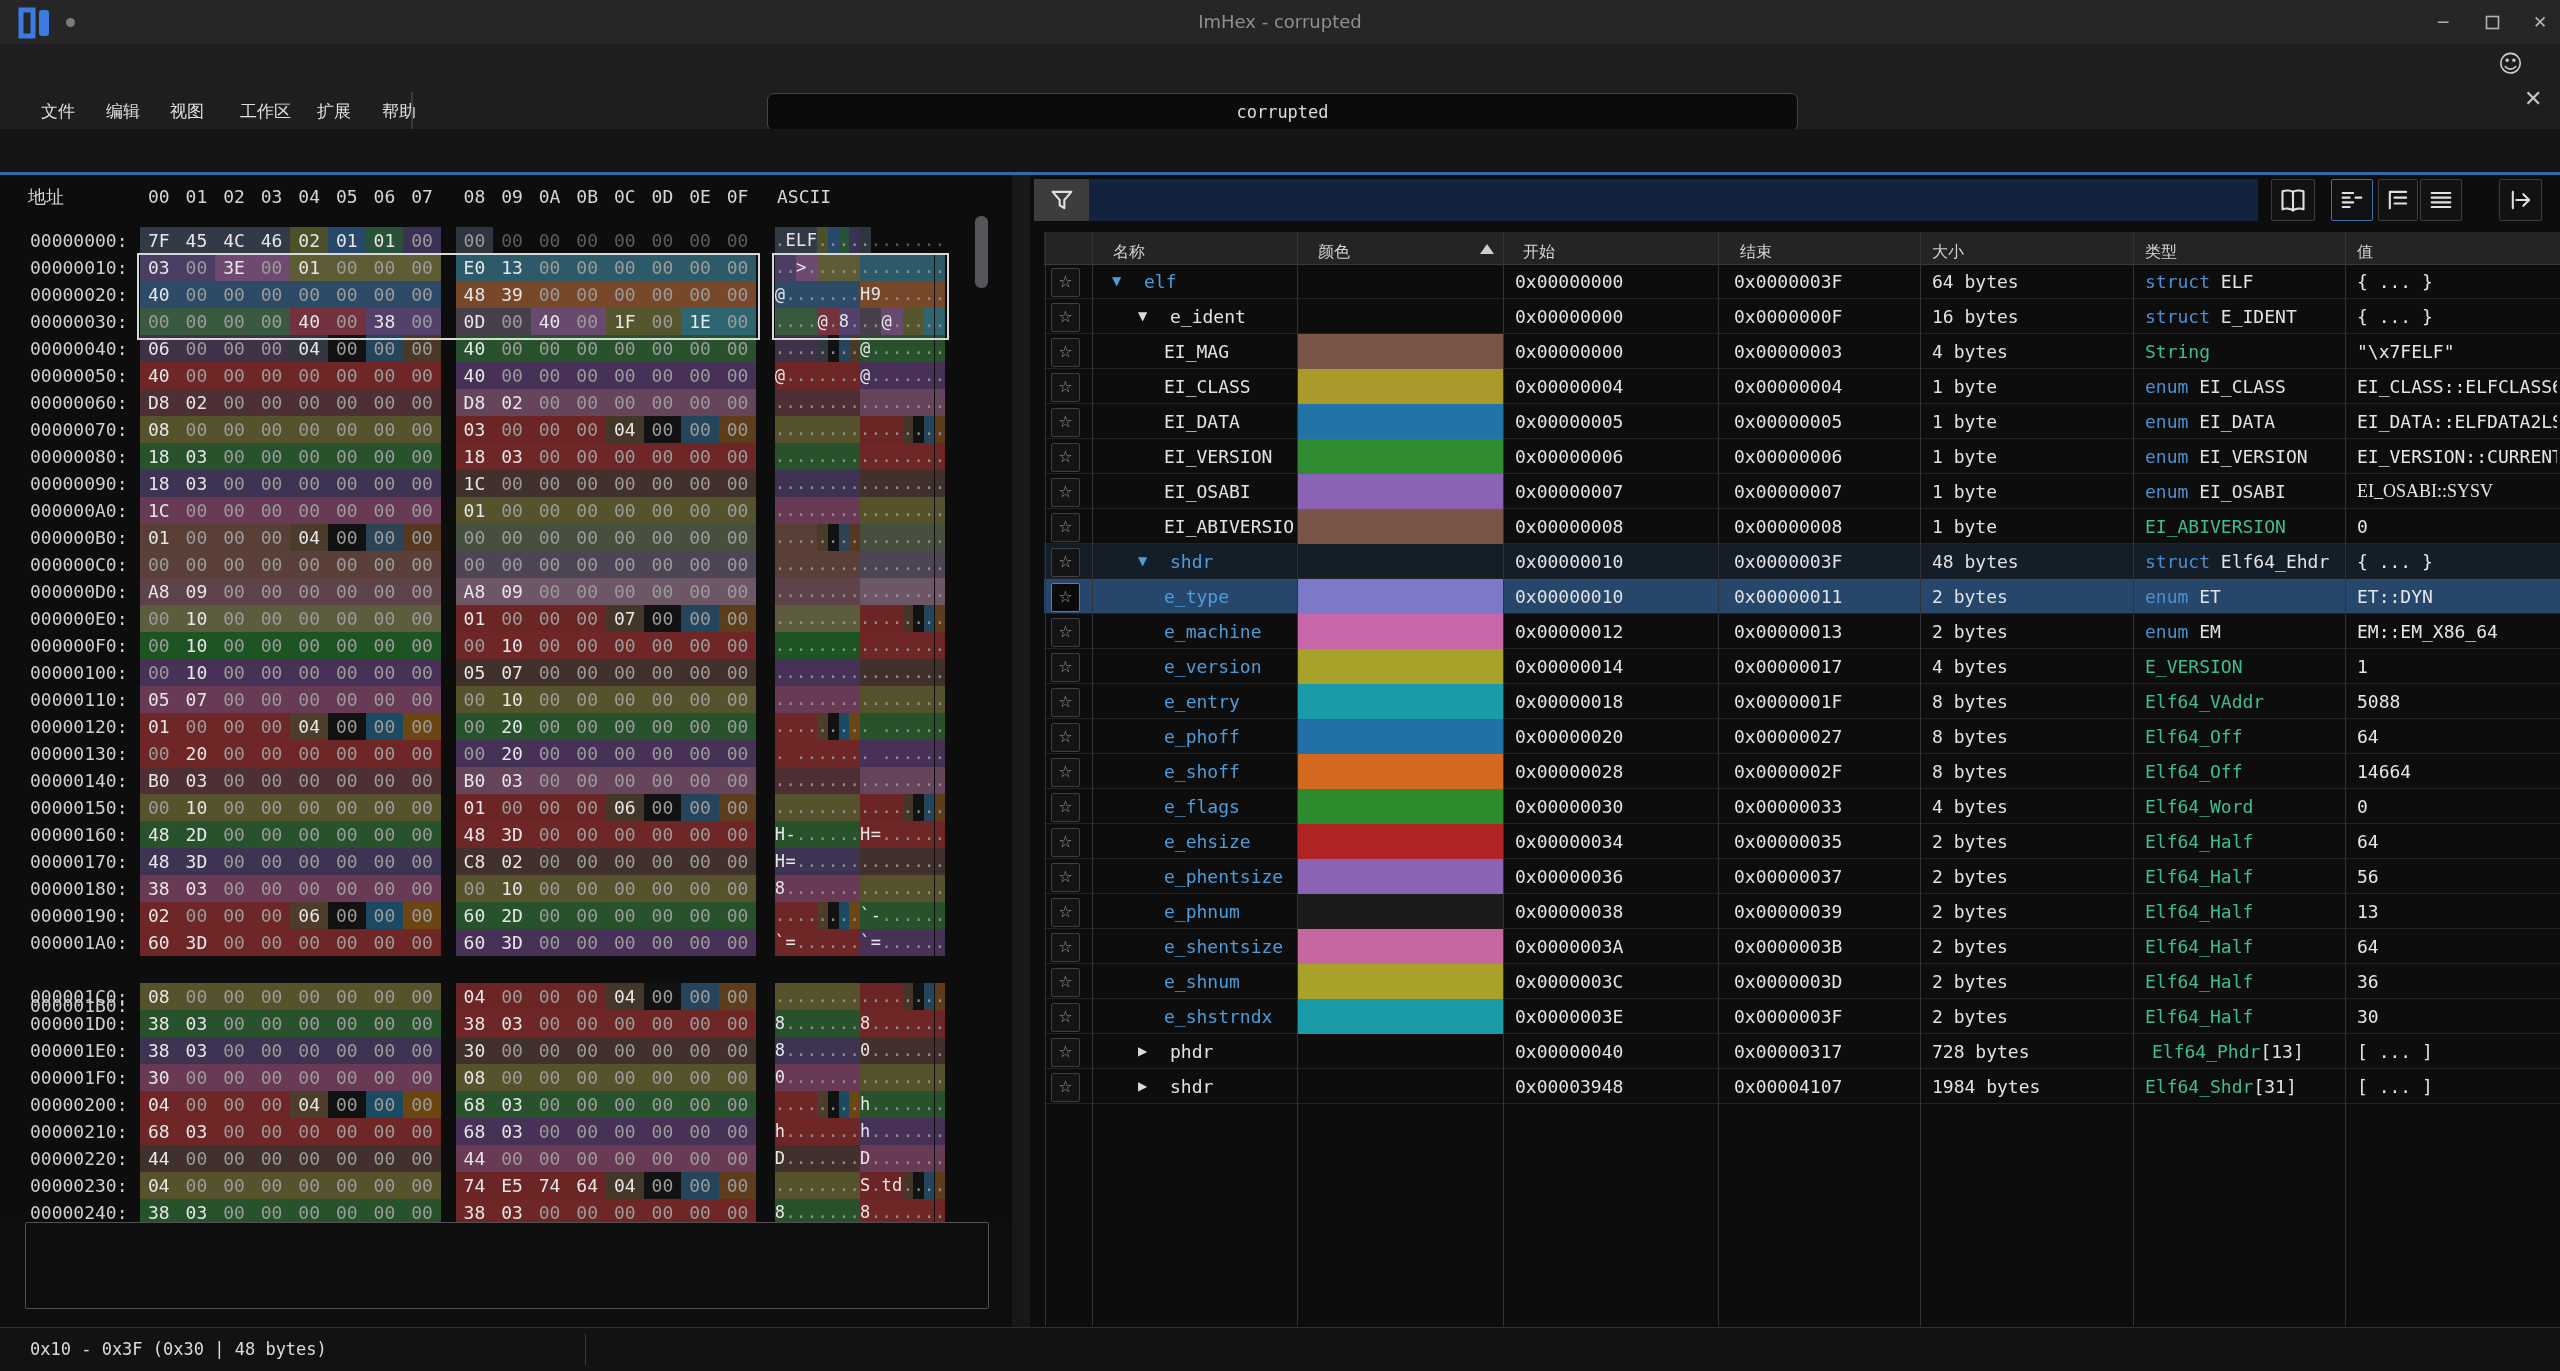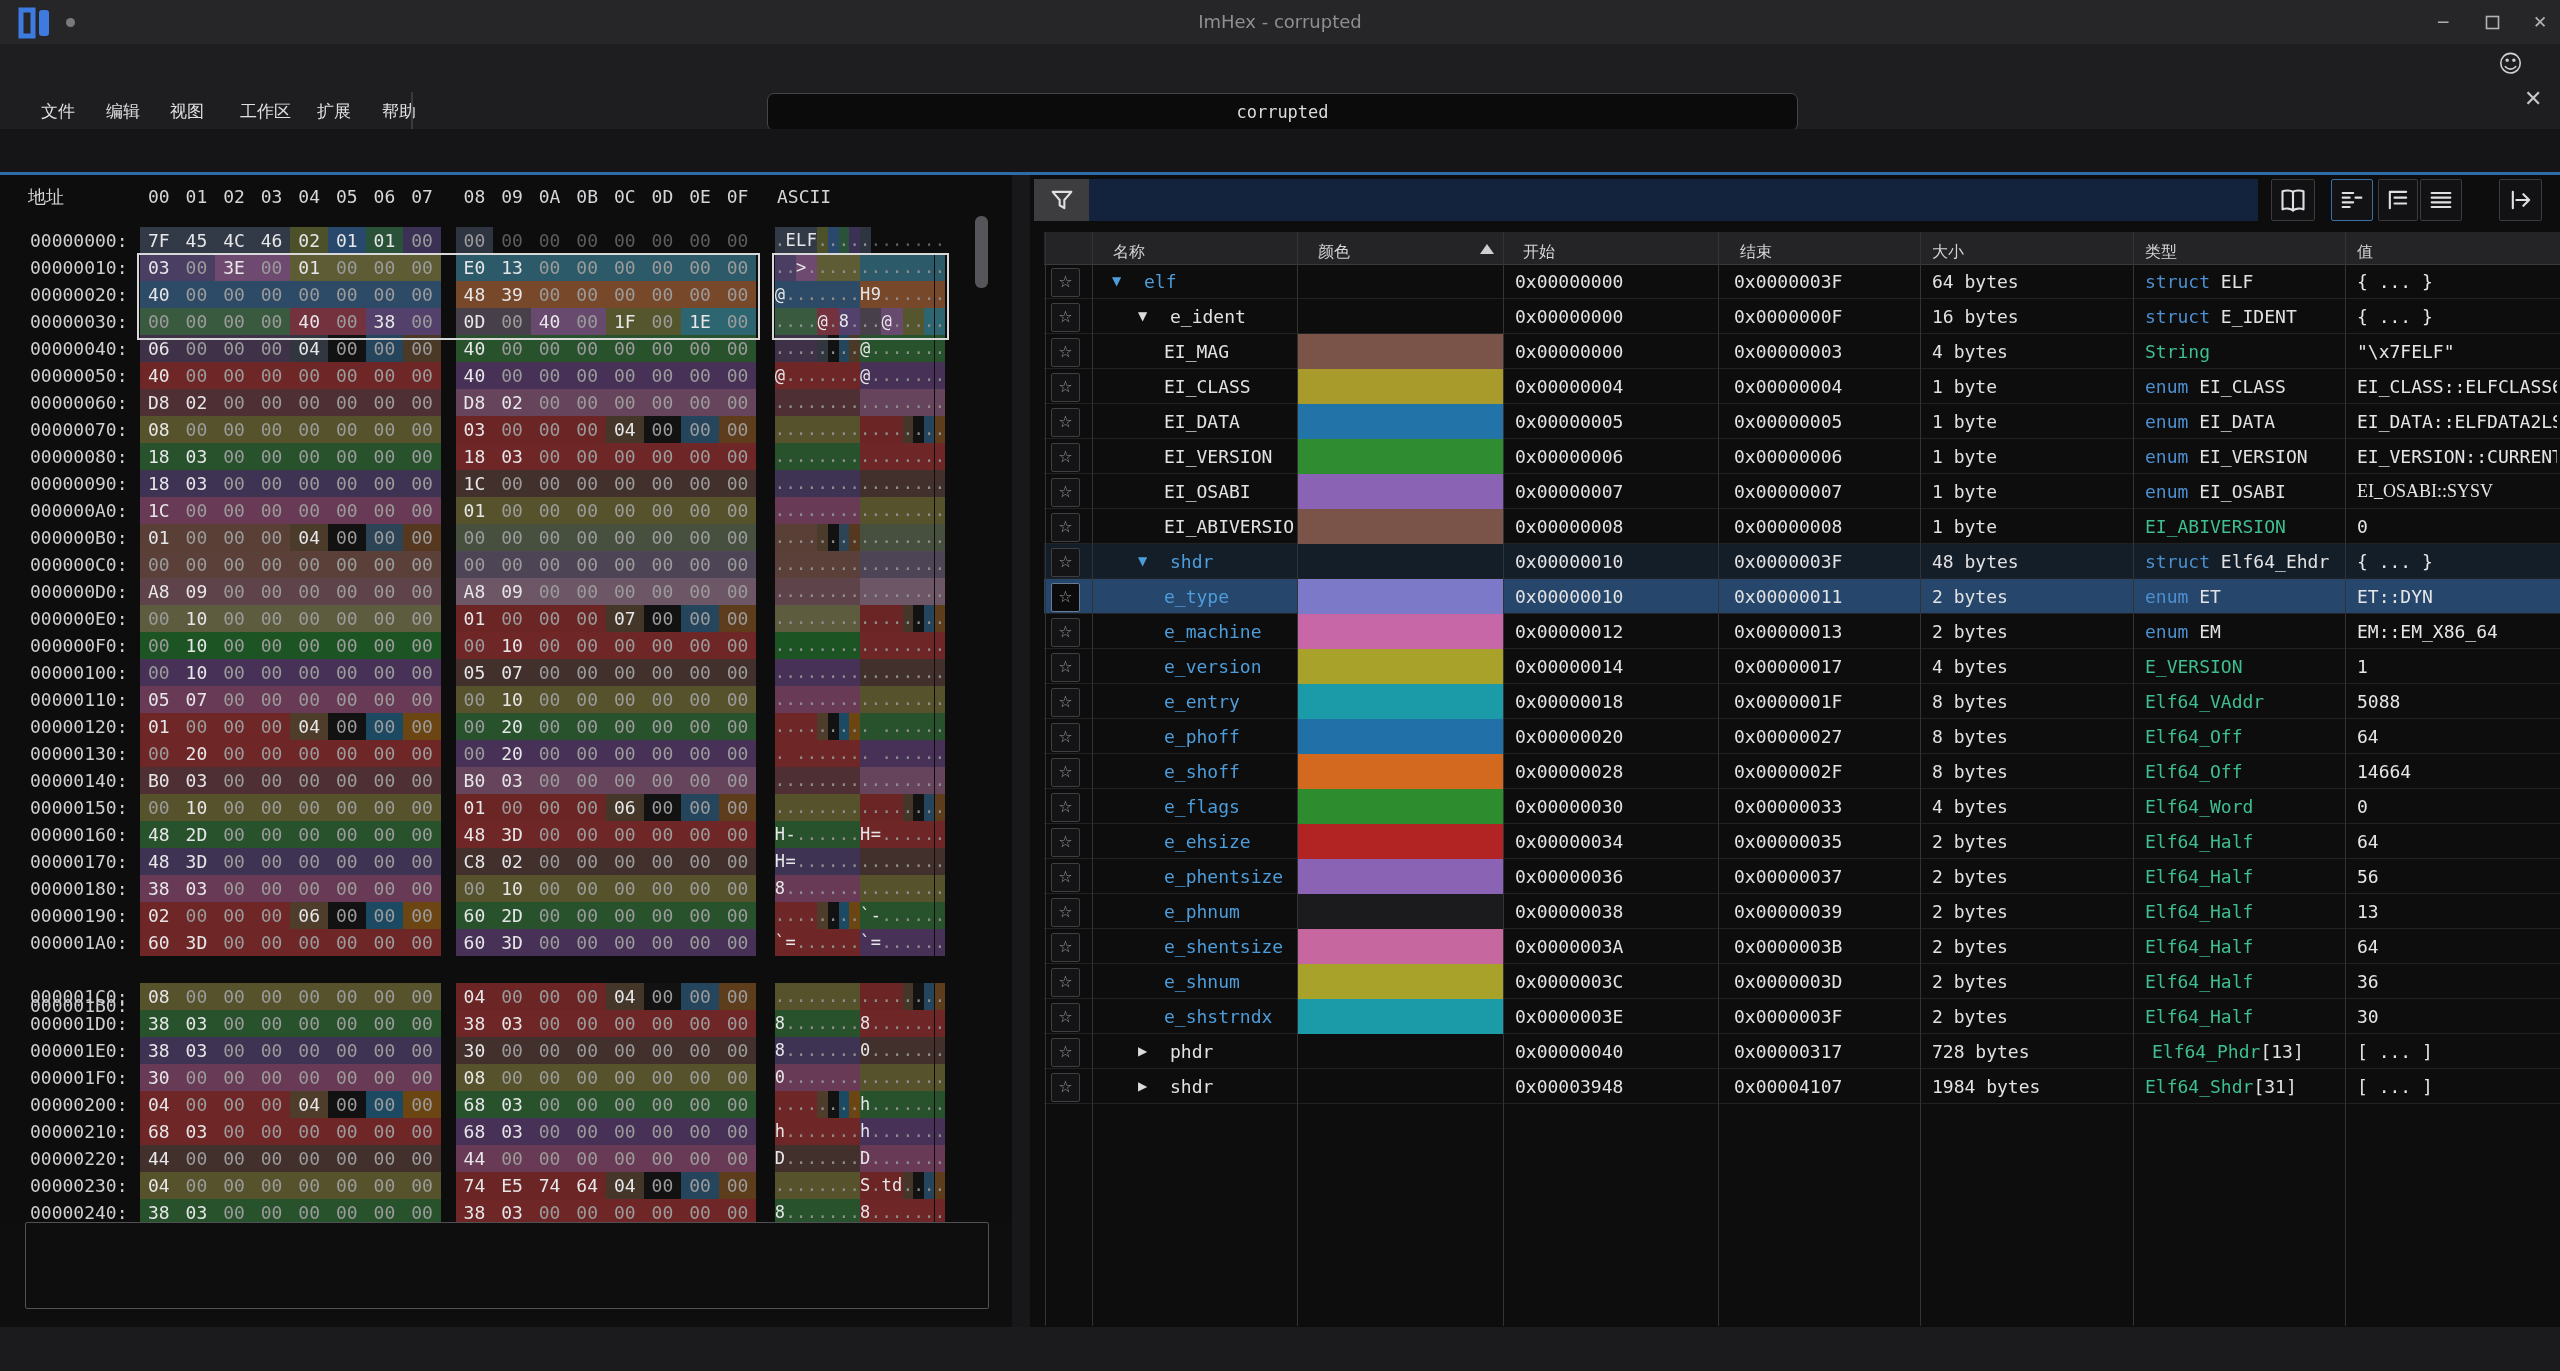--- a/index.html
+++ b/index.html
@@ -1721,13 +1721,17 @@
       <div class="vline" style="left: 1045px;"></div>
       <div class="vline" style="left: 1092px;"></div>
       <div class="vline" style="left: 1297px;"></div>
       <div class="vline" style="left: 1503px;"></div>
       <div class="vline" style="left: 1718px;"></div>
       <div class="vline" style="left: 1920px;"></div>
       <div class="vline" style="left: 2133px;"></div>
       <div class="vline" style="left: 2345px;"></div>
     </div>
 
+  <div class="abs" id="statusbar">
+    <span class="abs mono" style="left:30px;top:0;height:43px;line-height:43px;font-size:17px;color:#dcdcde;">0x10 - 0x3F (0x30 | 48 bytes)</span>
+    <div class="abs" style="left:585px;top:6px;width:1px;height:31px;background:#3a3a3c;"></div>
+  </div>
 </div>
 
 </body></html>

